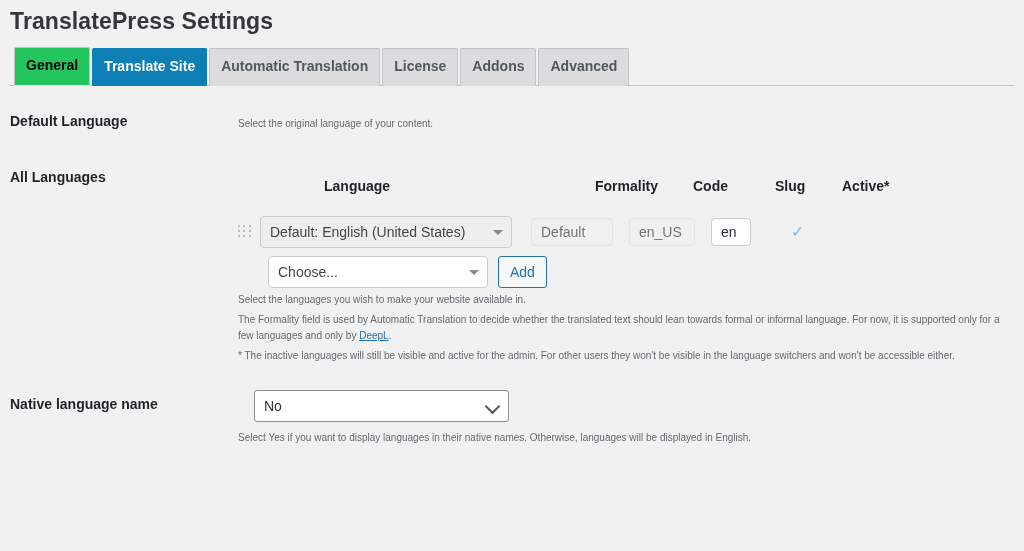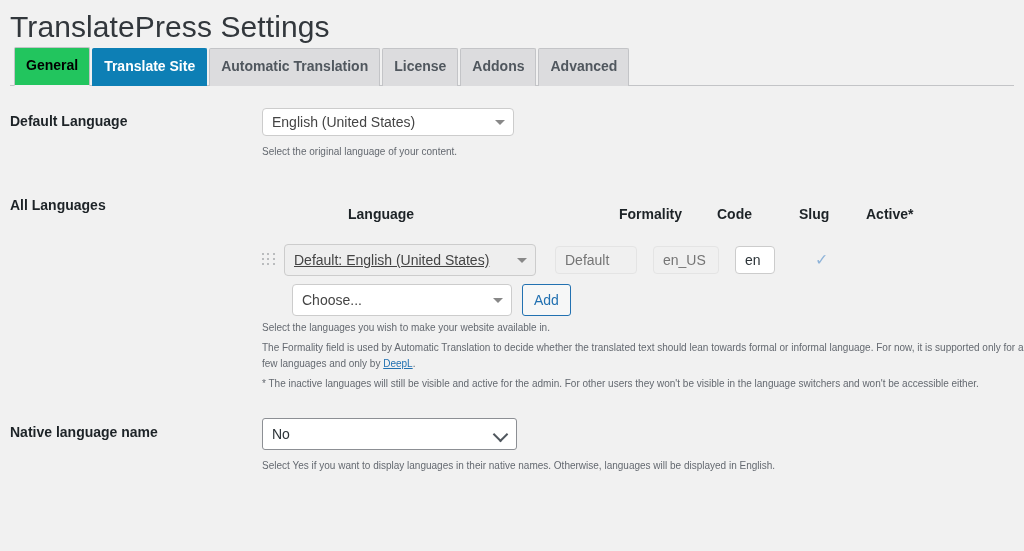--- a/index.html
+++ b/index.html
@@ -12,22 +12,22 @@
     background: #f1f1f1;
     font-family: "Liberation Sans", sans-serif;
     color: #3c434a;
     overflow: hidden;
     position: relative;
   }
   .page-title {
     position: absolute;
     left: 10px;
     top: 7px;
-    font-size: 30px;
-    font-weight: 400;
+    font-size: 23px;
+    font-weight: 700;
     color: #32373c;
     line-height: 1.3;
     letter-spacing: 0.1px;
   }
   
   .nav-tabs {
     position: absolute;
     left: 10px;
     top: 49px;
     width: 1004px;
@@ -69,21 +69,20 @@
   
   .form-area {
     position: absolute;
     left: 0;
     top: 100px;
     width: 1024px;
   }
   .form-row {
     display: flex;
     align-items: flex-start;
-    gap: 24px;
   }
   .row-label {
     width: 230px;
     box-sizing: border-box;
     padding-left: 10px;
     padding-top: 12px;
     font-size: 14px;
     font-weight: bold;
     color: #1d2327;
     line-height: 1.3;
@@ -121,21 +120,20 @@
     vertical-align: middle;
     cursor: pointer;
     white-space: nowrap;
     overflow: hidden;
   }
   .select2.wide { width: 252px; }
   .select2.disabled {
     background: #eee;
     color: #444;
     border-color: #ccc;
-    text-decoration: underline;
   }
   .select2 .caret {
     position: absolute;
     right: 8px;
     top: 50%;
     margin-top: -2px;
     width: 0; height: 0;
     border-left: 5px solid transparent;
     border-right: 5px solid transparent;
     border-top: 5px solid #888;
@@ -154,21 +152,21 @@
     font-size: 14px;
     font-family: "Liberation Sans", sans-serif;
     color: #2c3338;
     padding: 0 26px 0 9px;
     line-height: 30px;
     cursor: pointer;
   }
   .select-wrap {
     position: relative;
     display: inline-block;
-    margin-left: 8px;
+    margin-left: 24px;
   }
   .select-wrap .chev {
     position: absolute;
     right: 11px;
     top: 11px;
     width: 9px;
     height: 9px;
     border-right: 2px solid #50575e;
     border-bottom: 2px solid #50575e;
     transform: rotate(45deg);
@@ -282,26 +280,20 @@
   <a class="nav-tab">License</a>
   <a class="nav-tab">Addons</a>
   <a class="nav-tab">Advanced</a>
 </div>
 
 <div class="form-area">
 
   <div class="form-row">
     <div class="row-label">Default Language</div>
     <div class="row-field">
-      <div style="margin-left:8px;">
-        <div class="select2 wide">
-          <span>English (United States)</span>
-          <span class="caret"></span>
-        </div>
-      </div>
       <div class="desc">Select the original language of your content.</div>
     </div>
   </div>
 
   <div class="form-row" style="margin-top:36px;">
     <div class="row-label" style="padding-top:0;">All Languages</div>
     <div class="row-field" style="padding-top:0;">
 
       <div class="lang-head">
         <div class="col-drag"></div>

